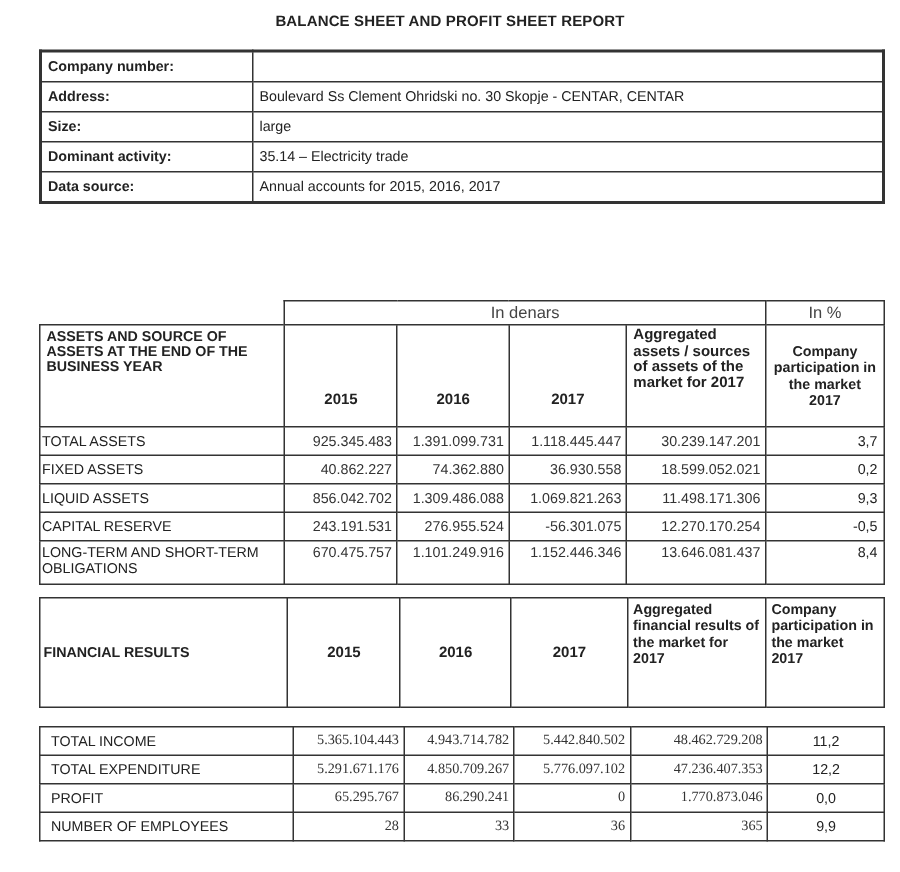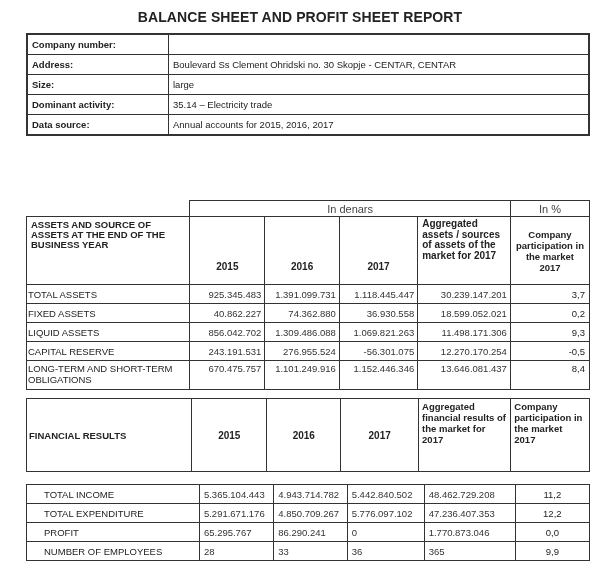--- a/index.html
+++ b/index.html
@@ -1,19 +1,19 @@
 <!DOCTYPE html>
 <html><head>
 <meta charset="utf-8">
 <style>
   html, body { margin: 0; padding: 0; background: #fff; }
   body { width: 600px; height: 581px; position: relative; overflow: hidden;
          font-family: "Liberation Sans", sans-serif; color: #222; }
   .title { position: absolute; top: 9px; left: 0; width: 600px; text-align: center;
-           font-size: 14px; font-weight: bold; letter-spacing: 0.1px; }
+           font-size: 10px; font-weight: bold; letter-spacing: 0.1px; }
   table { border-collapse: collapse; position: absolute; }
   td { font-size: 9.5px; padding: 0 4px; vertical-align: middle; }
 
   
   #company { left: 26px; top: 33px; width: 564px; border: 2px solid #333; }
   #company td { border: 1px solid #333; height: 18px; }
   #company .hdr { background: #d6d6d6; text-align: center; font-weight: bold; height: 18px; border-bottom: 2px solid #333; }
   #company .lbl { width: 132px; font-weight: bold; border-right: 1.5px solid #333; }
   #company tr.r2 td { height: 23px; }
   #company td.val { line-height: 10px; padding-top: 1px; }
@@ -38,23 +38,23 @@
   
   #fin { left: 26px; top: 398px; width: 564px; }
   #fin td { border: 1px solid #333; height: 70px; font-weight: bold; }
   #fin td.yr { text-align: center; font-size: 10px; }
   #fin td.agg { vertical-align: top; padding-top: 2px; line-height: 11px; padding-left: 3px; }
   #fin td.first { padding-left: 2px; }
 
   
   #findata { left: 26px; top: 484px; width: 564px; }
   #findata td { border: 1px solid #333; height: 18px; }
-  #findata td.num { padding-right: 3px; color: #333; }
+  #findata td.num { text-align: right; padding-right: 3px; color: #333; font-family: Liberation Serif, serif; }
   #findata td.pc { text-align: center; }
-  #findata td.name { padding-left: 17px; }
+  #findata td.name { padding-left: 7px; }
 
   .c0 { width: 161px; } .c1 { width: 67px; } .c2 { width: 66px; } .c3 { width: 70px; }
   .c4 { width: 85px; } .c5 { width: 71px; }
 </style>
 </head>
 <body>
 
 <div class="title">BALANCE SHEET AND PROFIT SHEET REPORT</div>
 
 <table id="company">

